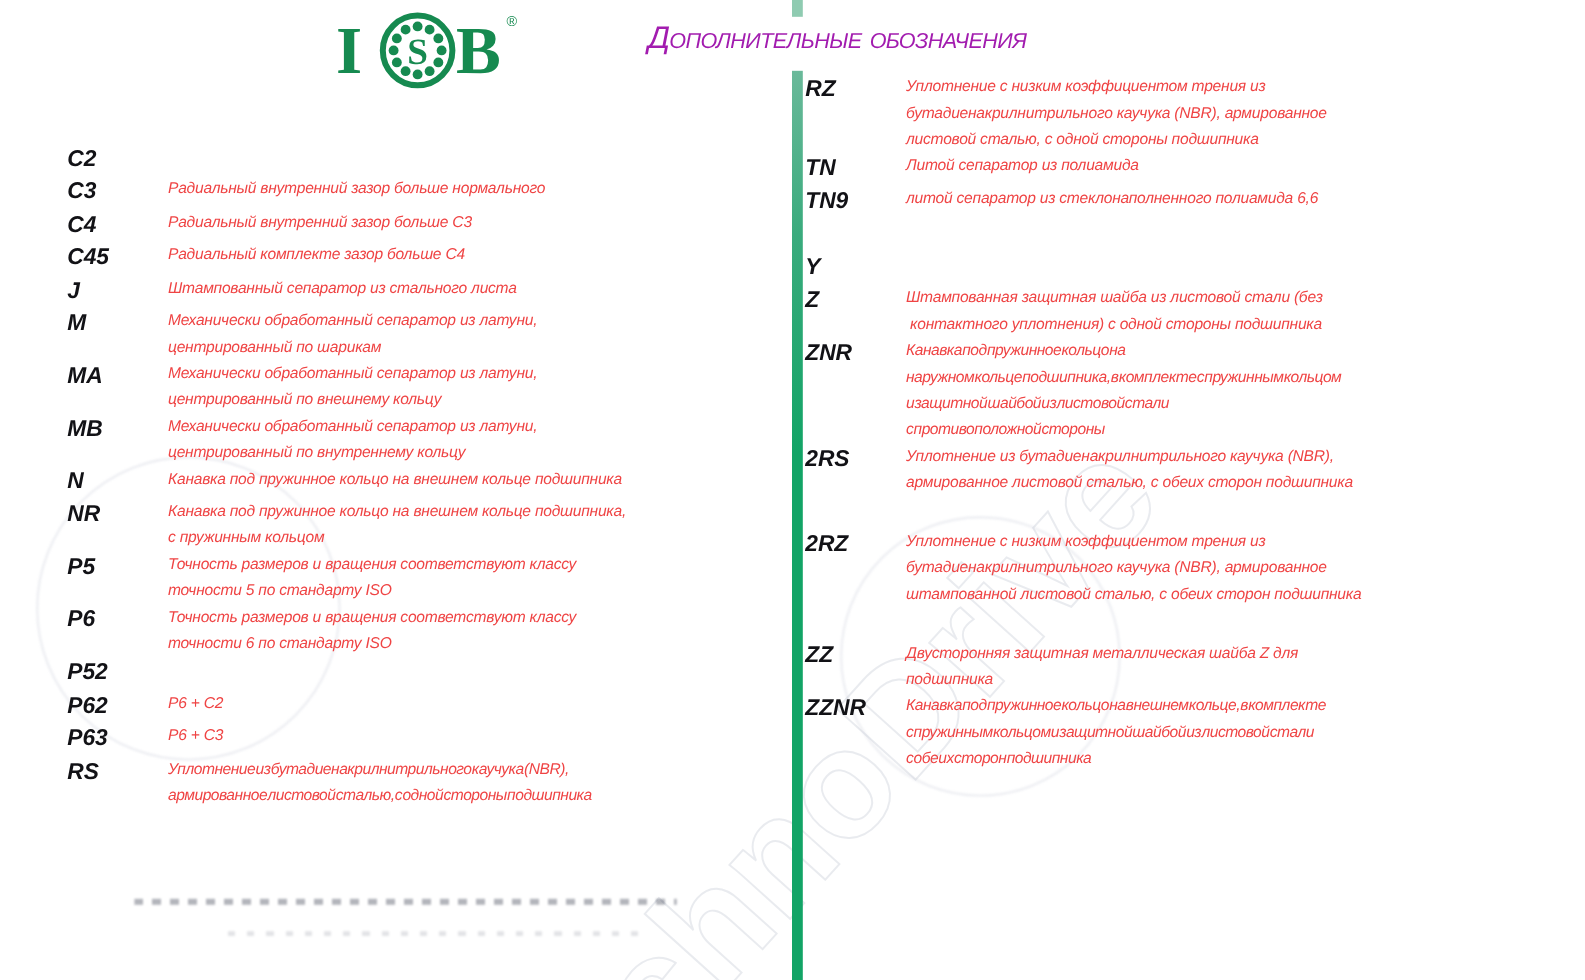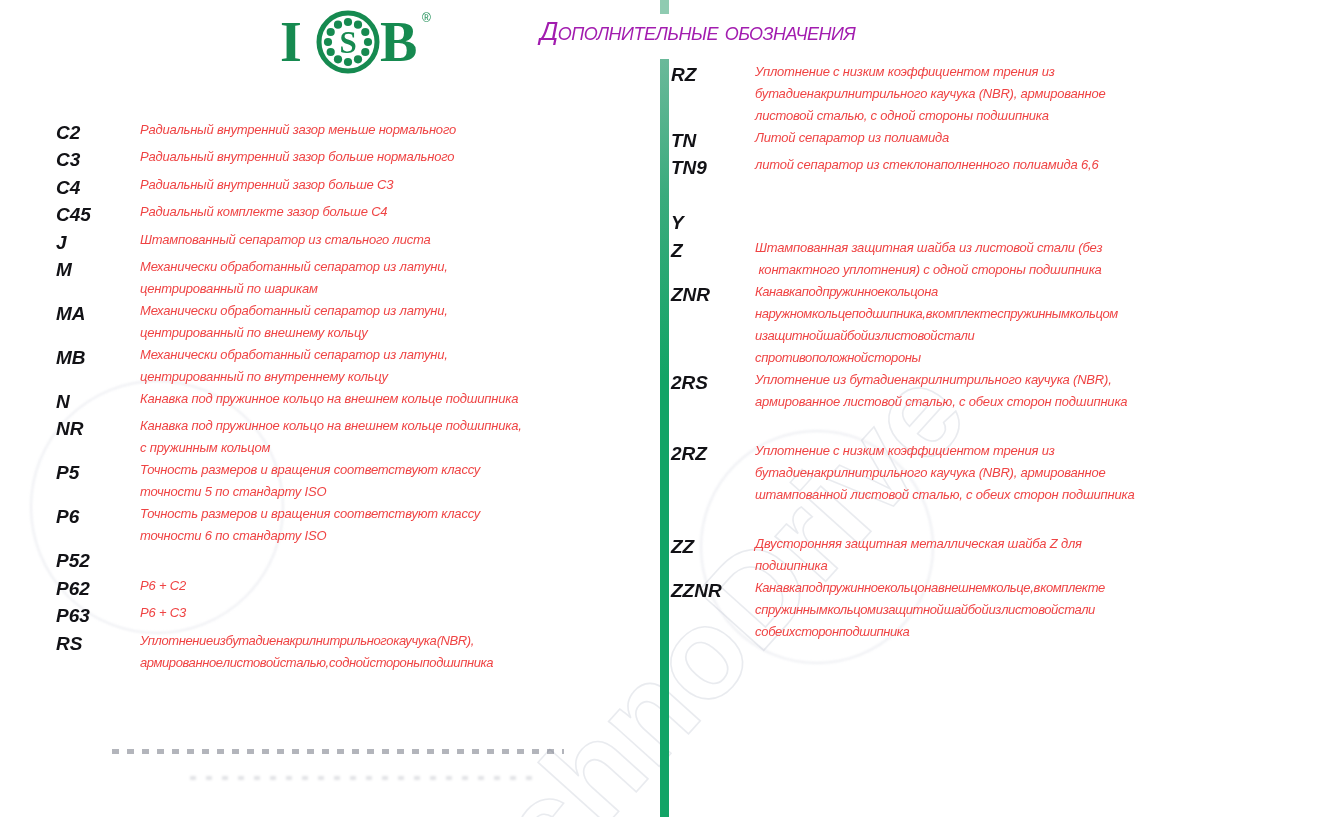--- a/index.html
+++ b/index.html
@@ -114,21 +114,20 @@
   </svg>
 
   <div class="doc-title">Дополнительные обозначения</div>
 
   <div class="divider-cap"></div>
   <div class="divider"></div>
 
   <div class="col col-left">
     <div class="entry">
       <span class="term">C2</span>
-      <span class="desc">Радиальный внутренний зазор меньше нормального</span>
     </div>
     <div class="entry">
       <span class="term">C3</span>
       <span class="desc">Радиальный внутренний зазор больше нормального</span>
     </div>
     <div class="entry">
       <span class="term">C4</span>
       <span class="desc">Радиальный внутренний зазор больше C3</span>
     </div>
     <div class="entry">

